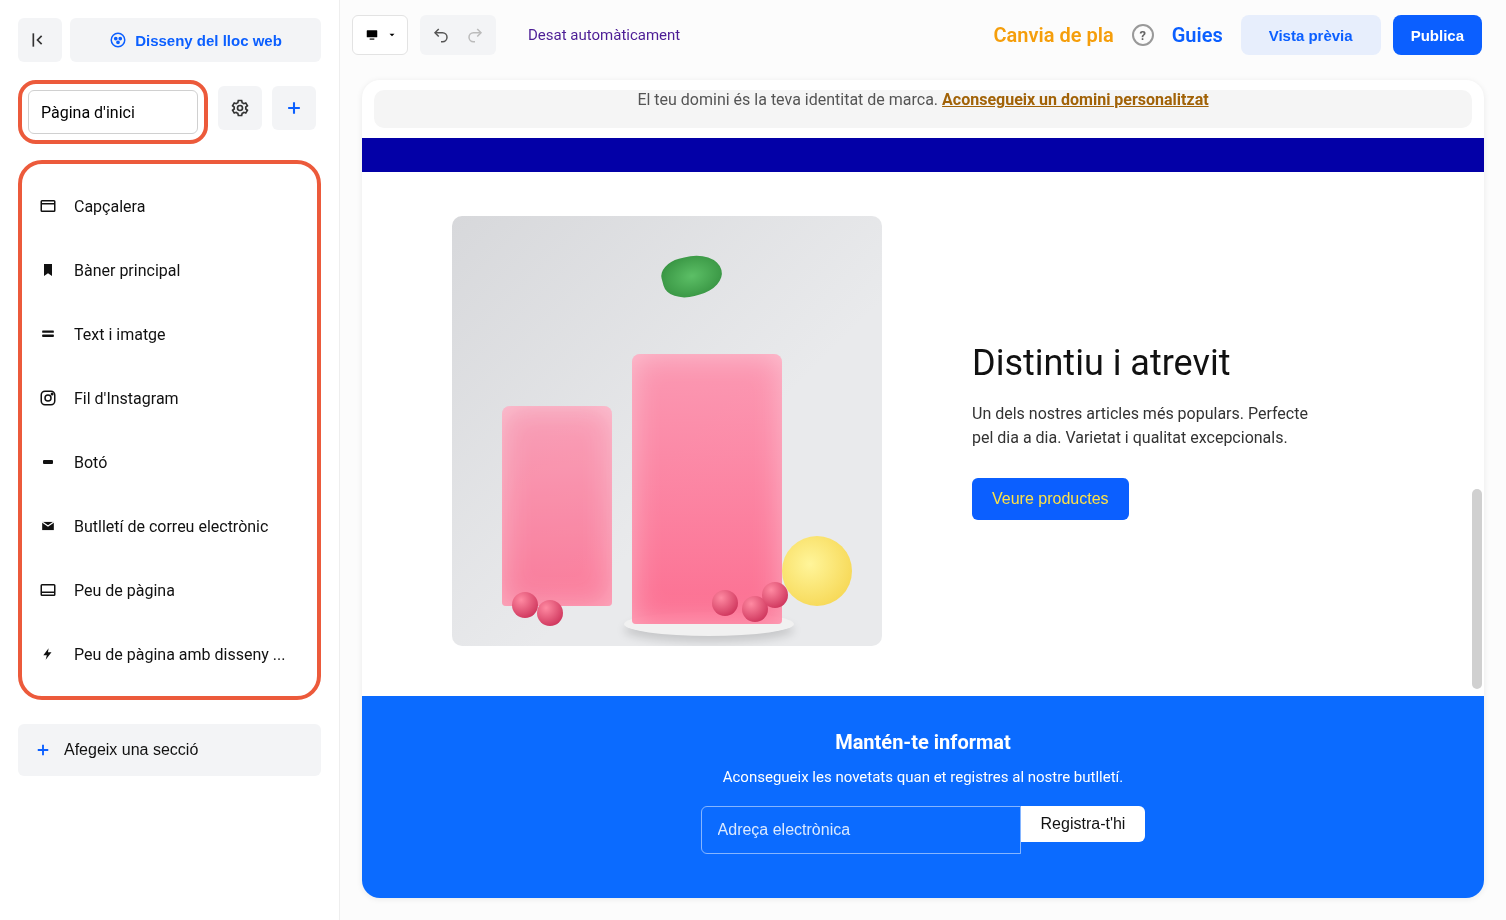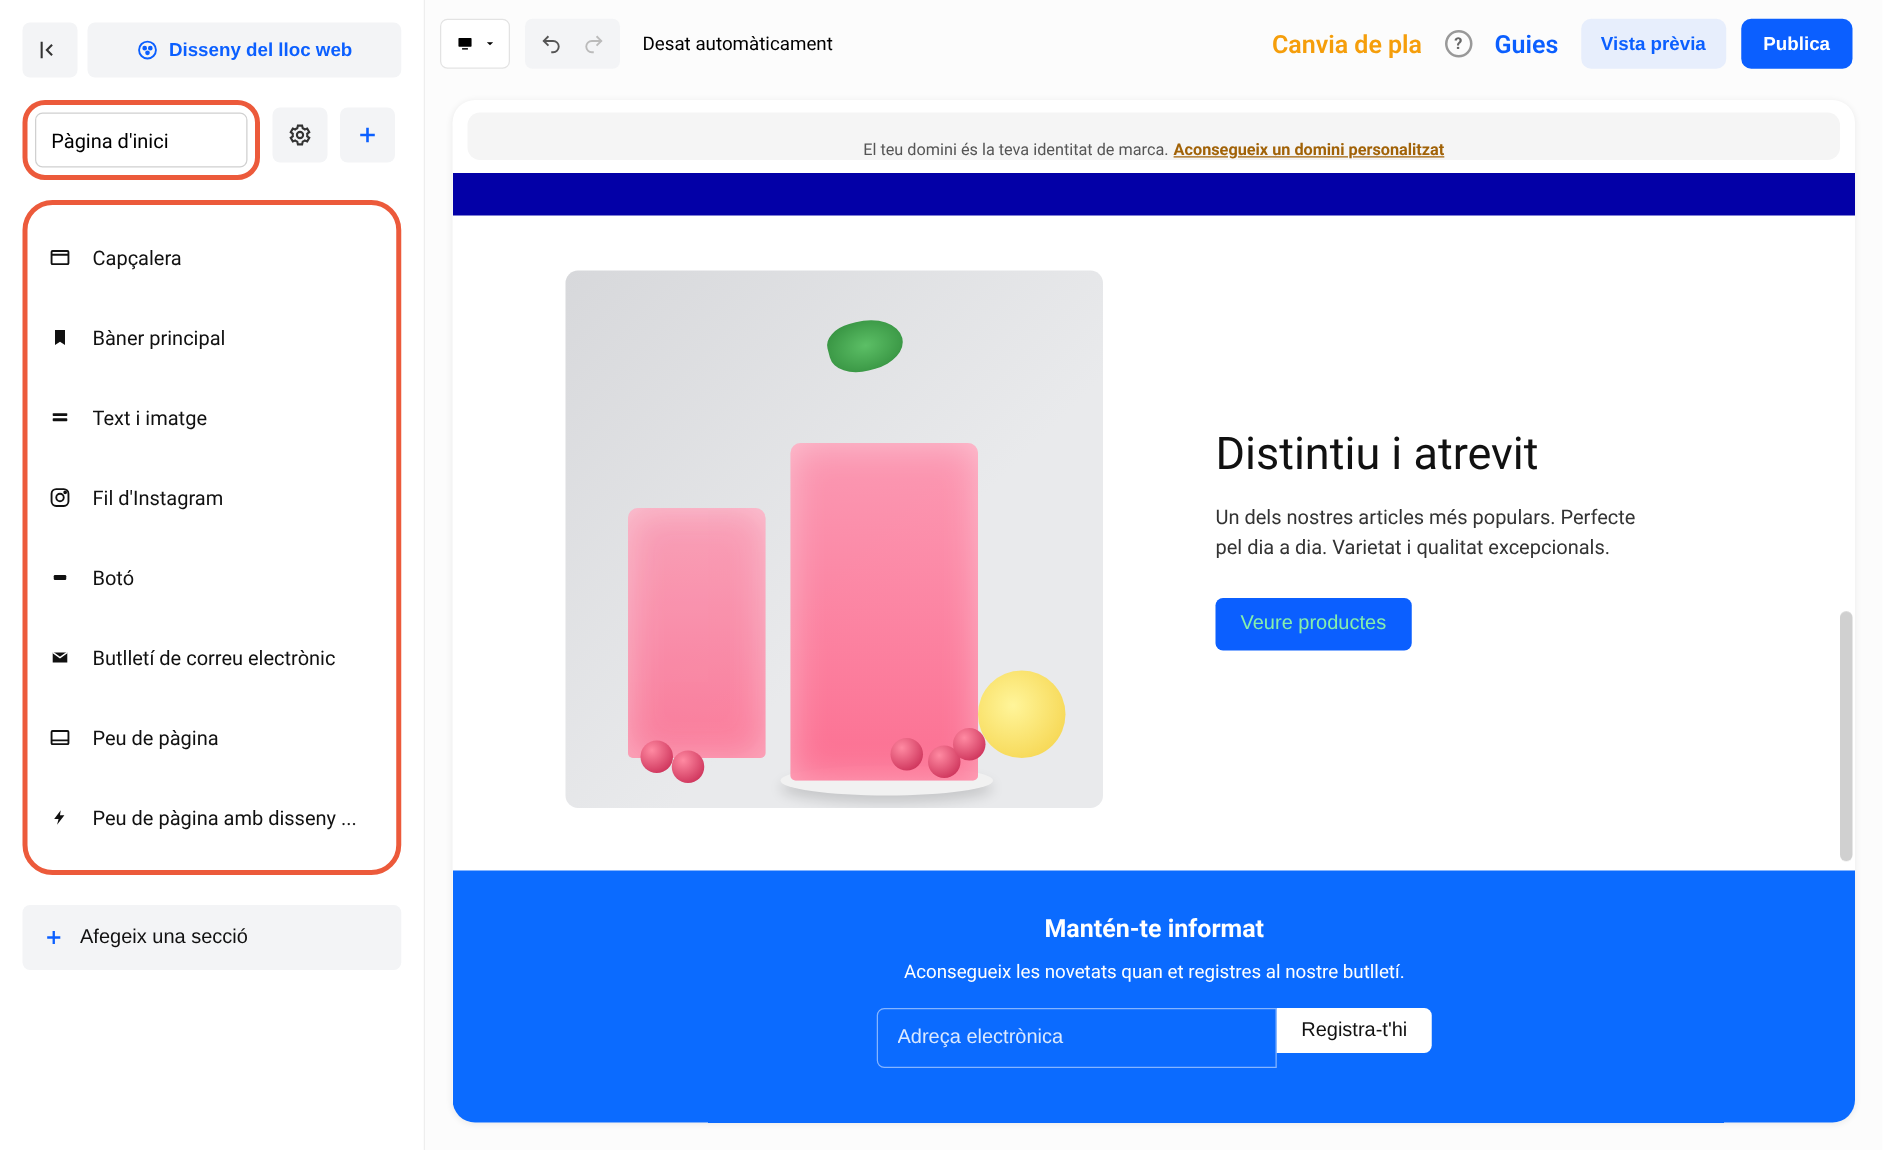--- a/index.html
+++ b/index.html
@@ -175,23 +175,23 @@
   display: flex;
   align-items: center;
   justify-content: center;
   background: transparent;
   border: none;
   cursor: pointer;
   color: #555;
 }
 .ur-btn.disabled { color: #bbb; cursor: default; }
 .save-status {
-  color: #000000;
+  color: #4c1d95;
   font-size: 15px;
-  margin-left: 6px;
+  margin-left: 20px;
 }
 .topbar-spacer { flex: 1; }
 .top-link {
   font-size: 20px;
   font-weight: 600;
   cursor: pointer;
   padding: 0 6px;
 }
 .top-link.orange { color: #F59E0B; }
 .top-link.blue { color: #0B5FFF; }
@@ -204,21 +204,21 @@
   justify-content: center;
   font-size: 13px;
   color: #666;
   font-weight: 700;
   cursor: pointer;
 }
 .btn-preview {
   background: #e7eefc;
   color: #0B5FFF;
   height: 40px;
-  padding: 0 16px;
+  padding: 0 28px;
   border: none;
   border-radius: 8px;
   font-weight: 600;
   font-size: 15px;
   cursor: pointer;
 }
 .btn-publish {
   background: #0B5FFF;
   color: #fff;
   height: 40px;
@@ -239,23 +239,23 @@
   display: flex;
   flex-direction: column;
   position: relative;
 }
 .domain-banner {
   height: 38px;
   background: #f5f5f5;
   border-radius: 10px;
   margin: 10px 12px;
   display: flex;
-  align-items: flex-end;
-  justify-content: center;
-  font-size: 13px;
+  align-items: flex-start;
+  justify-content: center;
+  font-size: 16px;
   color: #555;
 }
 .domain-banner a { color: #a16207; text-decoration: underline; cursor: pointer; margin-left: 4px; font-weight: bold;}
 .site-scroll {
   flex: 1;
   overflow-y: auto;
 }
 .site-blue-strip {
   height: 34px;
   background: #0300A7;
@@ -322,21 +322,21 @@
 }
 .feature-text p {
   font-size: 16px;
   color: #333;
   line-height: 1.5;
   margin-bottom: 28px;
   max-width: 360px;
 }
 .btn-cta {
   background: #0B5FFF;
-  color: #86efac;
+  color: #fde047;
   border: none;
   border-radius: 6px;
   padding: 12px 20px;
   font-size: 16px;
   font-weight: 500;
   cursor: pointer;
 }
 .newsletter {
   background: #0B6BFF;
   color: #fff;

